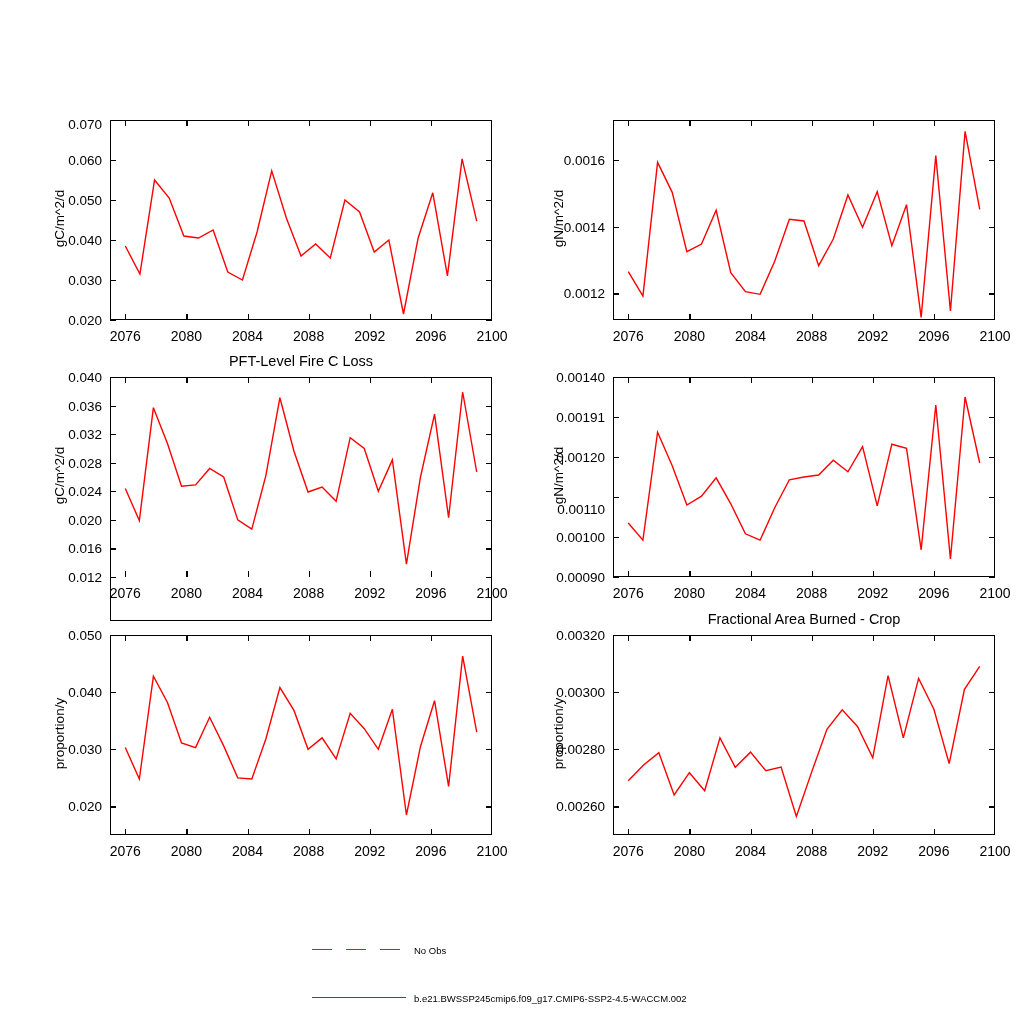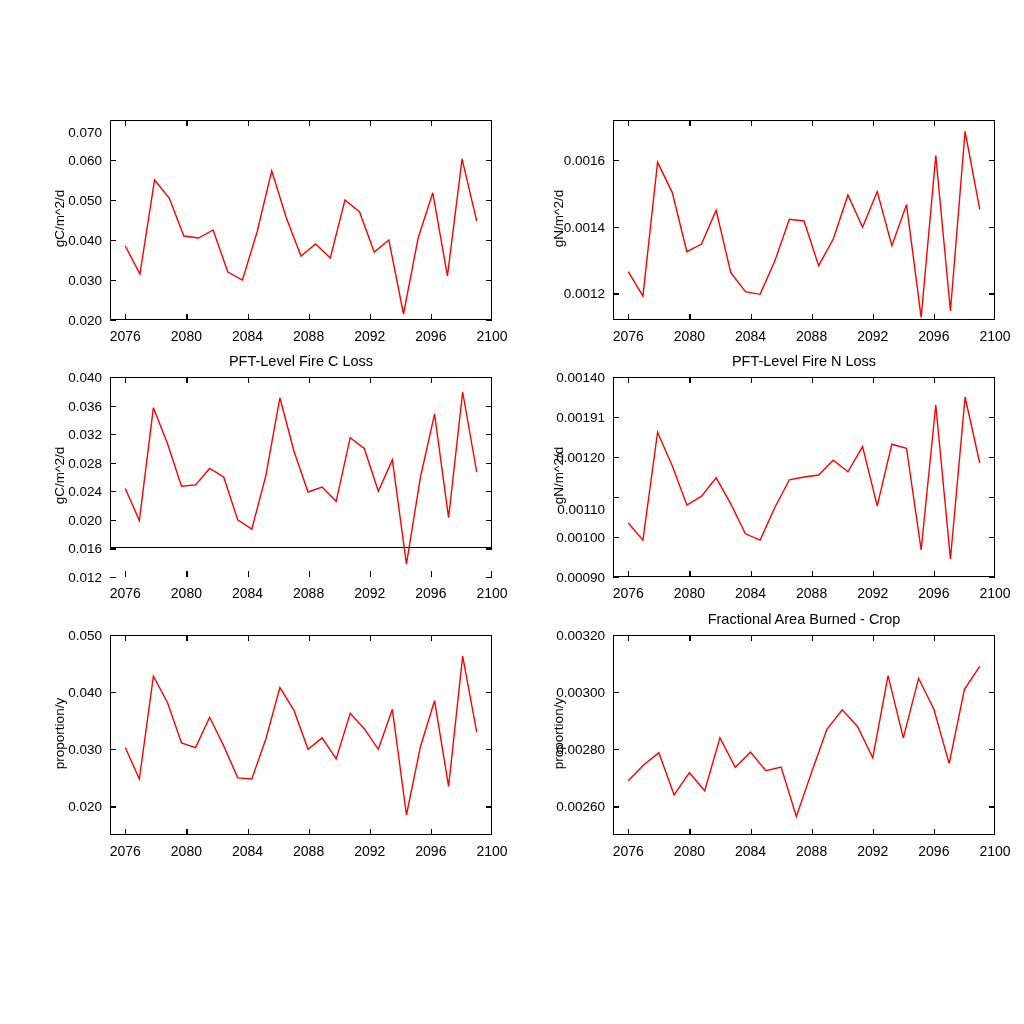--- a/index.html
+++ b/index.html
@@ -116,21 +116,21 @@
       <div class="tick-mark" style="width: 6px; height: 1.2px; top: 160px; left: 376px;"></div>
       <div class="ytick" style="top: 120px; right: 390px; width: 80px;">0.040</div>
       <div class="tick-mark" style="width: 6px; height: 1.2px; top: 120px; left: 0px;"></div>
       <div class="tick-mark" style="width: 6px; height: 1.2px; top: 120px; left: 376px;"></div>
       <div class="ytick" style="top: 80px; right: 390px; width: 80px;">0.050</div>
       <div class="tick-mark" style="width: 6px; height: 1.2px; top: 80px; left: 0px;"></div>
       <div class="tick-mark" style="width: 6px; height: 1.2px; top: 80px; left: 376px;"></div>
       <div class="ytick" style="top: 40px; right: 390px; width: 80px;">0.060</div>
       <div class="tick-mark" style="width: 6px; height: 1.2px; top: 40px; left: 0px;"></div>
       <div class="tick-mark" style="width: 6px; height: 1.2px; top: 40px; left: 376px;"></div>
-      <div class="ytick" style="top: 12px; right: 390px; width: 80px;">0.070</div>
+      <div class="ytick" style="top: 4px; right: 390px; width: 80px;">0.070</div>
       <div class="tick-mark" style="width: 6px; height: 1.2px; top: 0px; left: 0px;"></div>
       <div class="tick-mark" style="width: 6px; height: 1.2px; top: 0px; left: 376px;"></div>
       <div class="xtick" style="left: 15.28px; top: 208px;">2076</div>
       <div class="tick-mark" style="width: 1.2px; height: 6px; left: 15.28px; top: 194px;"></div>
       <div class="tick-mark" style="width: 1.2px; height: 6px; left: 15.28px; top: 0px;"></div>
       <div class="xtick" style="left: 76.4px; top: 208px;">2080</div>
       <div class="tick-mark" style="width: 1.2px; height: 6px; left: 76.4px; top: 194px;"></div>
       <div class="tick-mark" style="width: 1.2px; height: 6px; left: 76.4px; top: 0px;"></div>
       <div class="xtick" style="left: 137.52px; top: 208px;">2084</div>
       <div class="tick-mark" style="width: 1.2px; height: 6px; left: 137.52px; top: 194px;"></div>
@@ -181,21 +181,21 @@
       <div class="xtick" style="left: 320.88px; top: 208px;">2096</div>
       <div class="tick-mark" style="width: 1.2px; height: 6px; left: 320.88px; top: 194px;"></div>
       <div class="tick-mark" style="width: 1.2px; height: 6px; left: 320.88px; top: 0px;"></div>
       <div class="xtick" style="left: 382px; top: 208px;">2100</div>
       <div class="tick-mark" style="width: 1.2px; height: 6px; left: 380.8px; top: 194px;"></div>
       <div class="tick-mark" style="width: 1.2px; height: 6px; left: 380.8px; top: 0px;"></div>
       <svg class="series" width="382" height="200">
         <polyline points="15.28,151.67 29.92,176.00 44.57,42.33 59.21,72.33 73.85,131.67 88.50,124.00 103.14,90.33 117.78,152.67 132.43,171.67 147.07,174.33 161.71,141.33 176.36,99.33 191.00,101.00 205.64,145.67 220.29,119.00 234.93,75.00 249.57,107.33 264.22,71.67 278.86,125.67 293.50,84.67 308.15,197.33 322.79,35.67 337.43,191.00 352.08,11.33 366.72,89.33" fill="none" stroke="#ff0000" stroke-width="1.4"></polyline>
       </svg>
     </div>
-    <div class="panel" style="left: 110px; top: 377px; width: 382px; height: 171px;">
+    <div class="panel" style="left: 110px; top: 377px; width: 382px; height: 244px;">
       <div class="panel-title">PFT-Level Fire C Loss</div>
       <div class="plot-frame"></div>
       <div class="ylabel" style="left: -96px; top: 91px; width: 90px; text-align: center; transform: rotate(-90deg);">gC/m^2/d</div>
       <div class="ytick" style="top: 200px; right: 390px; width: 80px;">0.012</div>
       <div class="tick-mark" style="width: 6px; height: 1.2px; top: 200px; left: 0px;"></div>
       <div class="tick-mark" style="width: 6px; height: 1.2px; top: 200px; left: 376px;"></div>
       <div class="ytick" style="top: 171.429px; right: 390px; width: 80px;">0.016</div>
       <div class="tick-mark" style="width: 6px; height: 1.2px; top: 171.429px; left: 0px;"></div>
       <div class="tick-mark" style="width: 6px; height: 1.2px; top: 171.429px; left: 376px;"></div>
       <div class="ytick" style="top: 142.857px; right: 390px; width: 80px;">0.020</div>
@@ -235,21 +235,20 @@
       <div class="tick-mark" style="width: 1.2px; height: 6px; left: 320.88px; top: 194px;"></div>
       <div class="tick-mark" style="width: 1.2px; height: 6px; left: 320.88px; top: 0px;"></div>
       <div class="xtick" style="left: 382px; top: 208px;">2100</div>
       <div class="tick-mark" style="width: 1.2px; height: 6px; left: 380.8px; top: 194px;"></div>
       <div class="tick-mark" style="width: 1.2px; height: 6px; left: 380.8px; top: 0px;"></div>
       <svg class="series" width="382" height="200">
         <polyline points="15.28,111.43 29.34,143.57 43.40,30.71 57.45,66.43 71.51,109.29 85.57,107.86 99.63,91.43 113.68,100.00 127.74,142.86 141.80,152.14 155.86,98.57 169.91,20.71 183.97,74.29 198.03,115.00 212.09,110.00 226.14,124.29 240.20,60.71 254.26,71.43 268.32,114.29 282.37,82.86 296.43,187.14 310.49,100.00 324.55,37.14 338.60,140.71 352.66,15.00 366.72,95.00" fill="none" stroke="#ff0000" stroke-width="1.4"></polyline>
       </svg>
     </div>
     <div class="panel" style="left: 613px; top: 377px; width: 382px; height: 200px;">
-      <div class="panel-title">PFT-Level Fire N Loss</div>
       <div class="plot-frame"></div>
       <div class="ylabel" style="left: -100px; top: 91px; width: 90px; text-align: center; transform: rotate(-90deg);">gN/m^2/d</div>
       <div class="ytick" style="top: 200px; right: 390px; width: 80px;">0.00090</div>
       <div class="tick-mark" style="width: 6px; height: 1.2px; top: 200px; left: 0px;"></div>
       <div class="tick-mark" style="width: 6px; height: 1.2px; top: 200px; left: 376px;"></div>
       <div class="ytick" style="top: 160px; right: 390px; width: 80px;">0.00100</div>
       <div class="tick-mark" style="width: 6px; height: 1.2px; top: 160px; left: 0px;"></div>
       <div class="tick-mark" style="width: 6px; height: 1.2px; top: 160px; left: 376px;"></div>
       <div class="ytick" style="top: 132px; right: 390px; width: 80px;">0.00110</div>
       <div class="tick-mark" style="width: 6px; height: 1.2px; top: 120px; left: 0px;"></div>
@@ -362,13 +361,21 @@
       <div class="xtick" style="left: 320.88px; top: 208px;">2096</div>
       <div class="tick-mark" style="width: 1.2px; height: 6px; left: 320.88px; top: 194px;"></div>
       <div class="tick-mark" style="width: 1.2px; height: 6px; left: 320.88px; top: 0px;"></div>
       <div class="xtick" style="left: 382px; top: 208px;">2100</div>
       <div class="tick-mark" style="width: 1.2px; height: 6px; left: 380.8px; top: 194px;"></div>
       <div class="tick-mark" style="width: 1.2px; height: 6px; left: 380.8px; top: 0px;"></div>
       <svg class="series" width="382" height="200">
         <polyline points="15.28,145.71 30.56,130.00 45.84,117.71 61.12,160.00 76.40,137.71 91.68,155.71 106.96,102.86 122.24,132.29 137.52,117.14 152.80,135.71 168.08,132.00 183.36,181.43 198.64,137.14 213.92,94.29 229.20,74.86 244.48,91.43 259.76,122.86 275.04,40.57 290.32,102.86 305.60,43.43 320.88,74.29 336.16,128.57 351.44,54.29 366.72,31.43" fill="none" stroke="#ff0000" stroke-width="1.4"></polyline>
       </svg>
     </div>
+    <div class="legend" style="left: 0px; top: 930px; width: 1024px; height: 90px;">
+      <div class="dash-seg" style="left: 312px; top: 19px; width: 20px;"></div>
+      <div class="dash-seg" style="left: 346px; top: 19px; width: 20px;"></div>
+      <div class="dash-seg" style="left: 380px; top: 19px; width: 20px;"></div>
+      <div class="legend-label" style="left: 414px; top: 20px;">No Obs</div>
+      <div class="solid-seg" style="left: 312px; top: 67px; width: 94px;"></div>
+      <div class="legend-label" style="left: 414px; top: 68px;">b.e21.BWSSP245cmip6.f09_g17.CMIP6-SSP2-4.5-WACCM.002</div>
+    </div>
   </div>
 
 </body></html>

